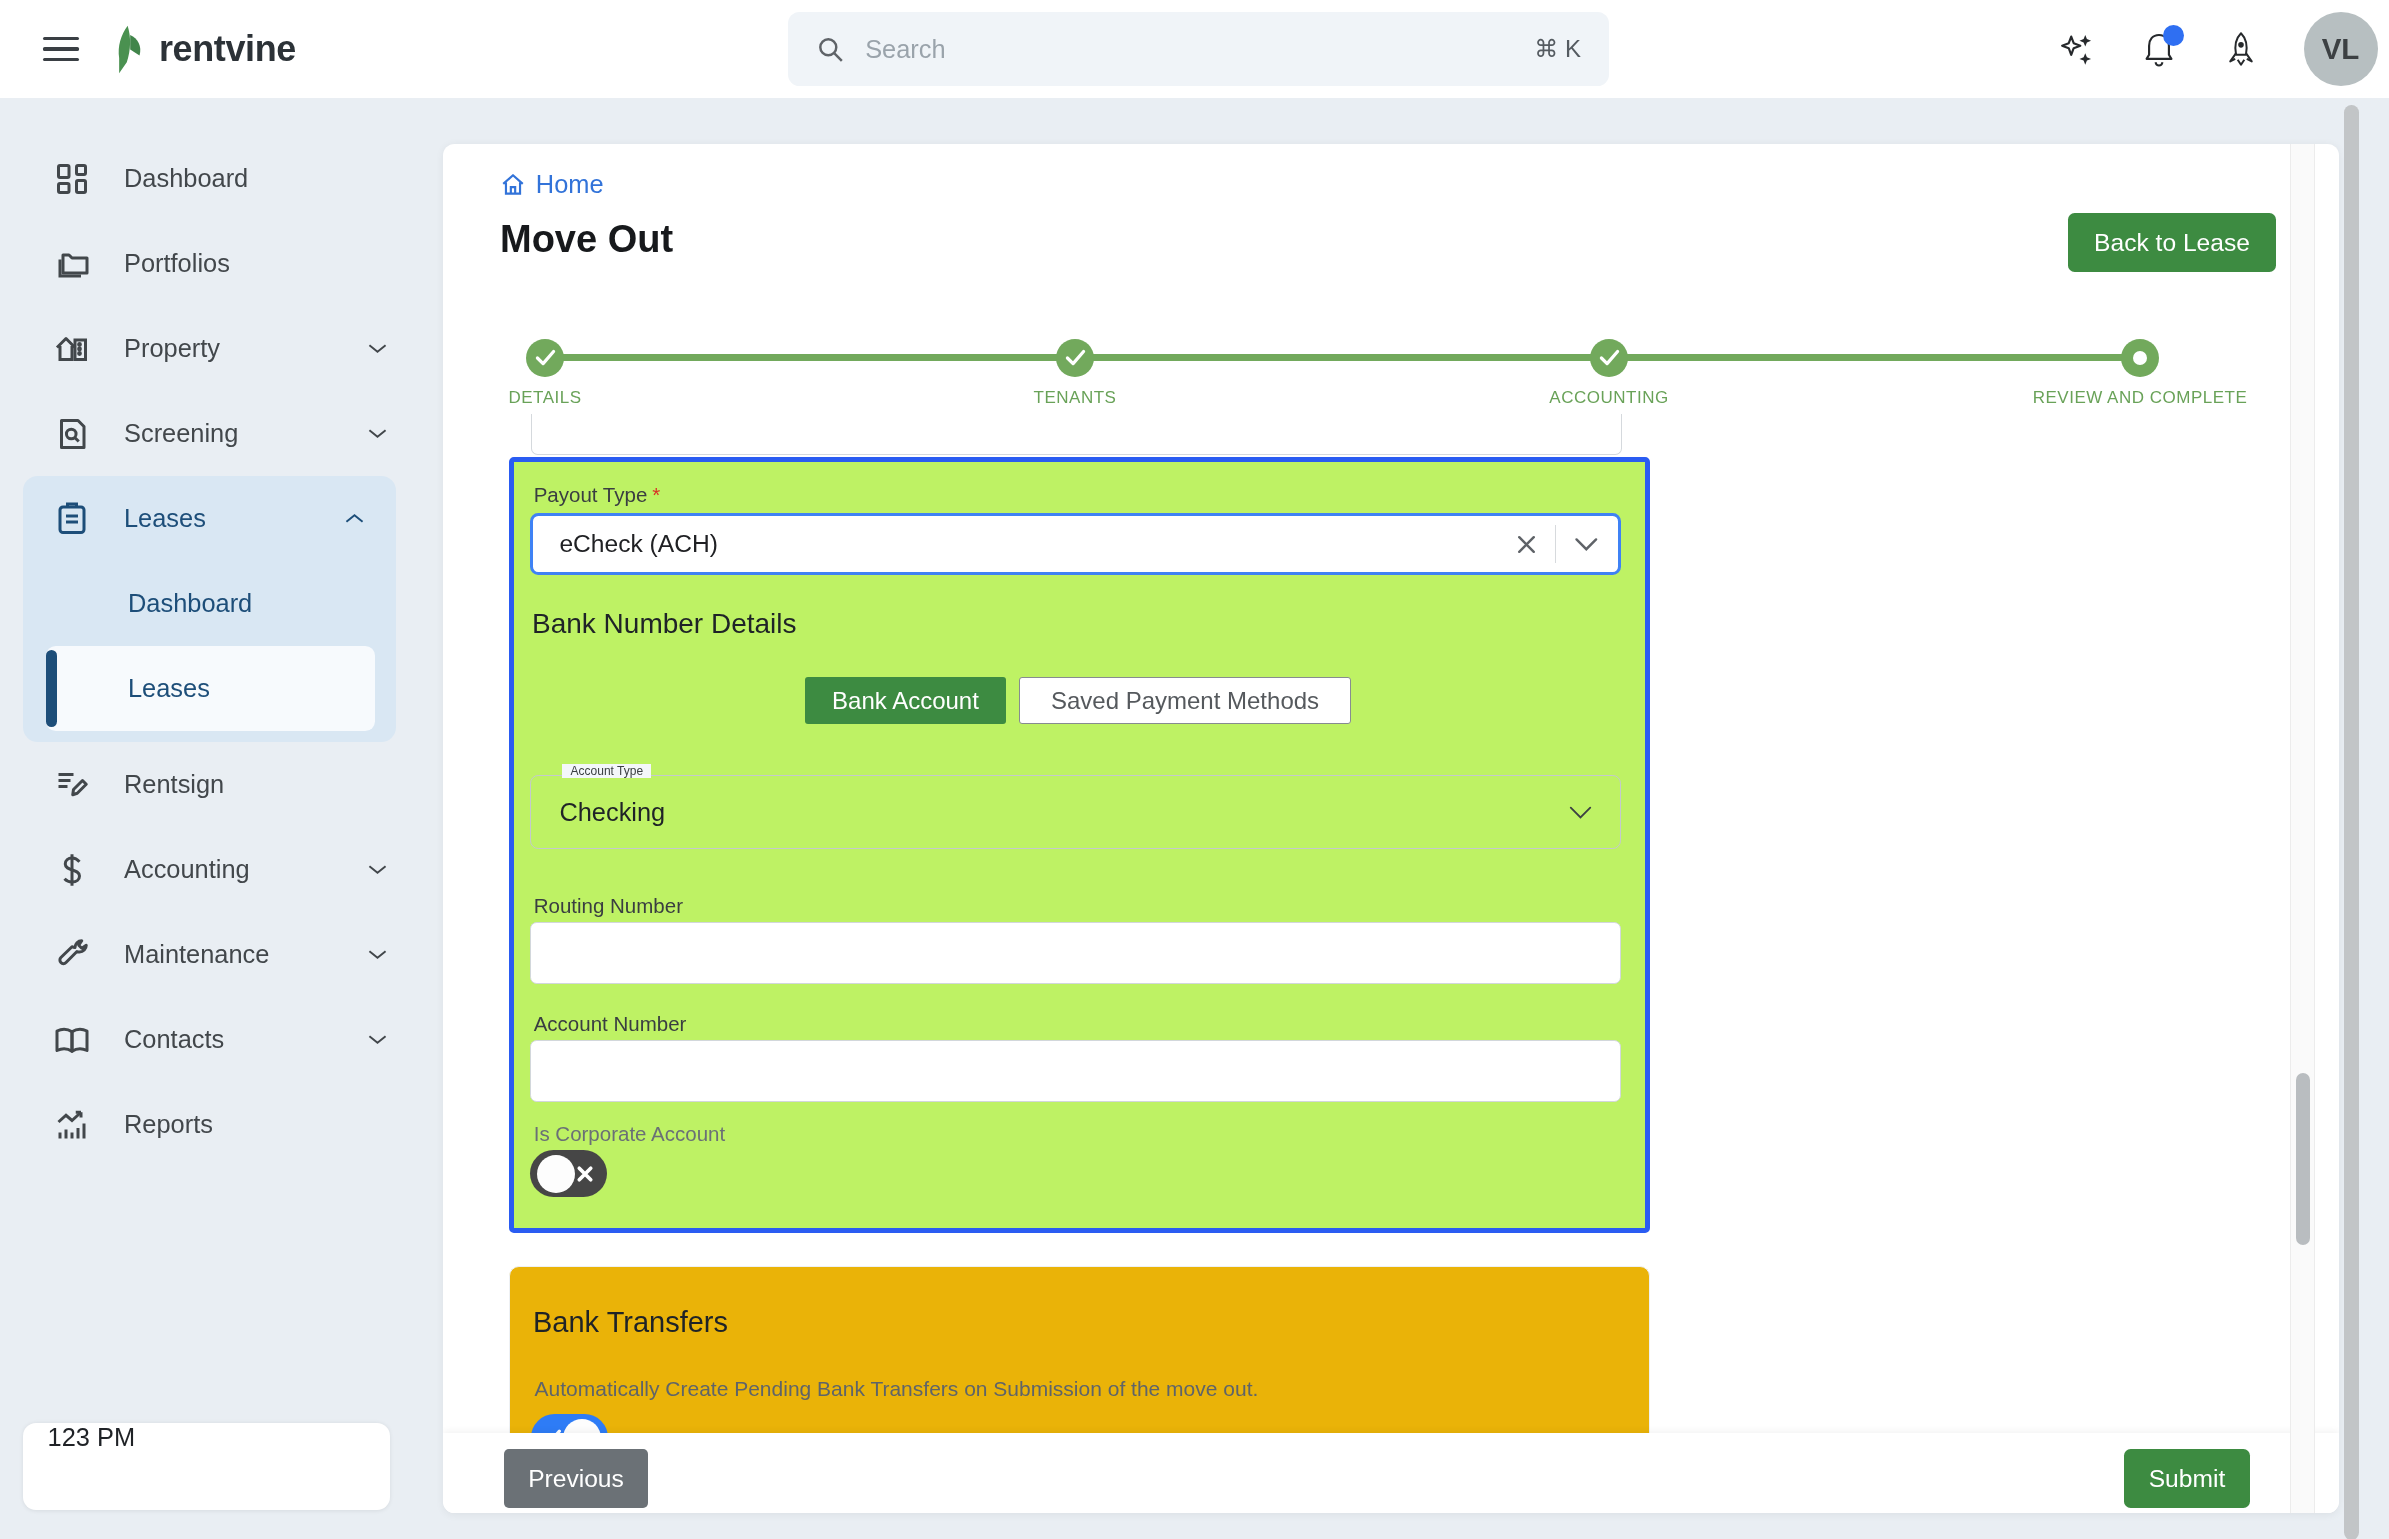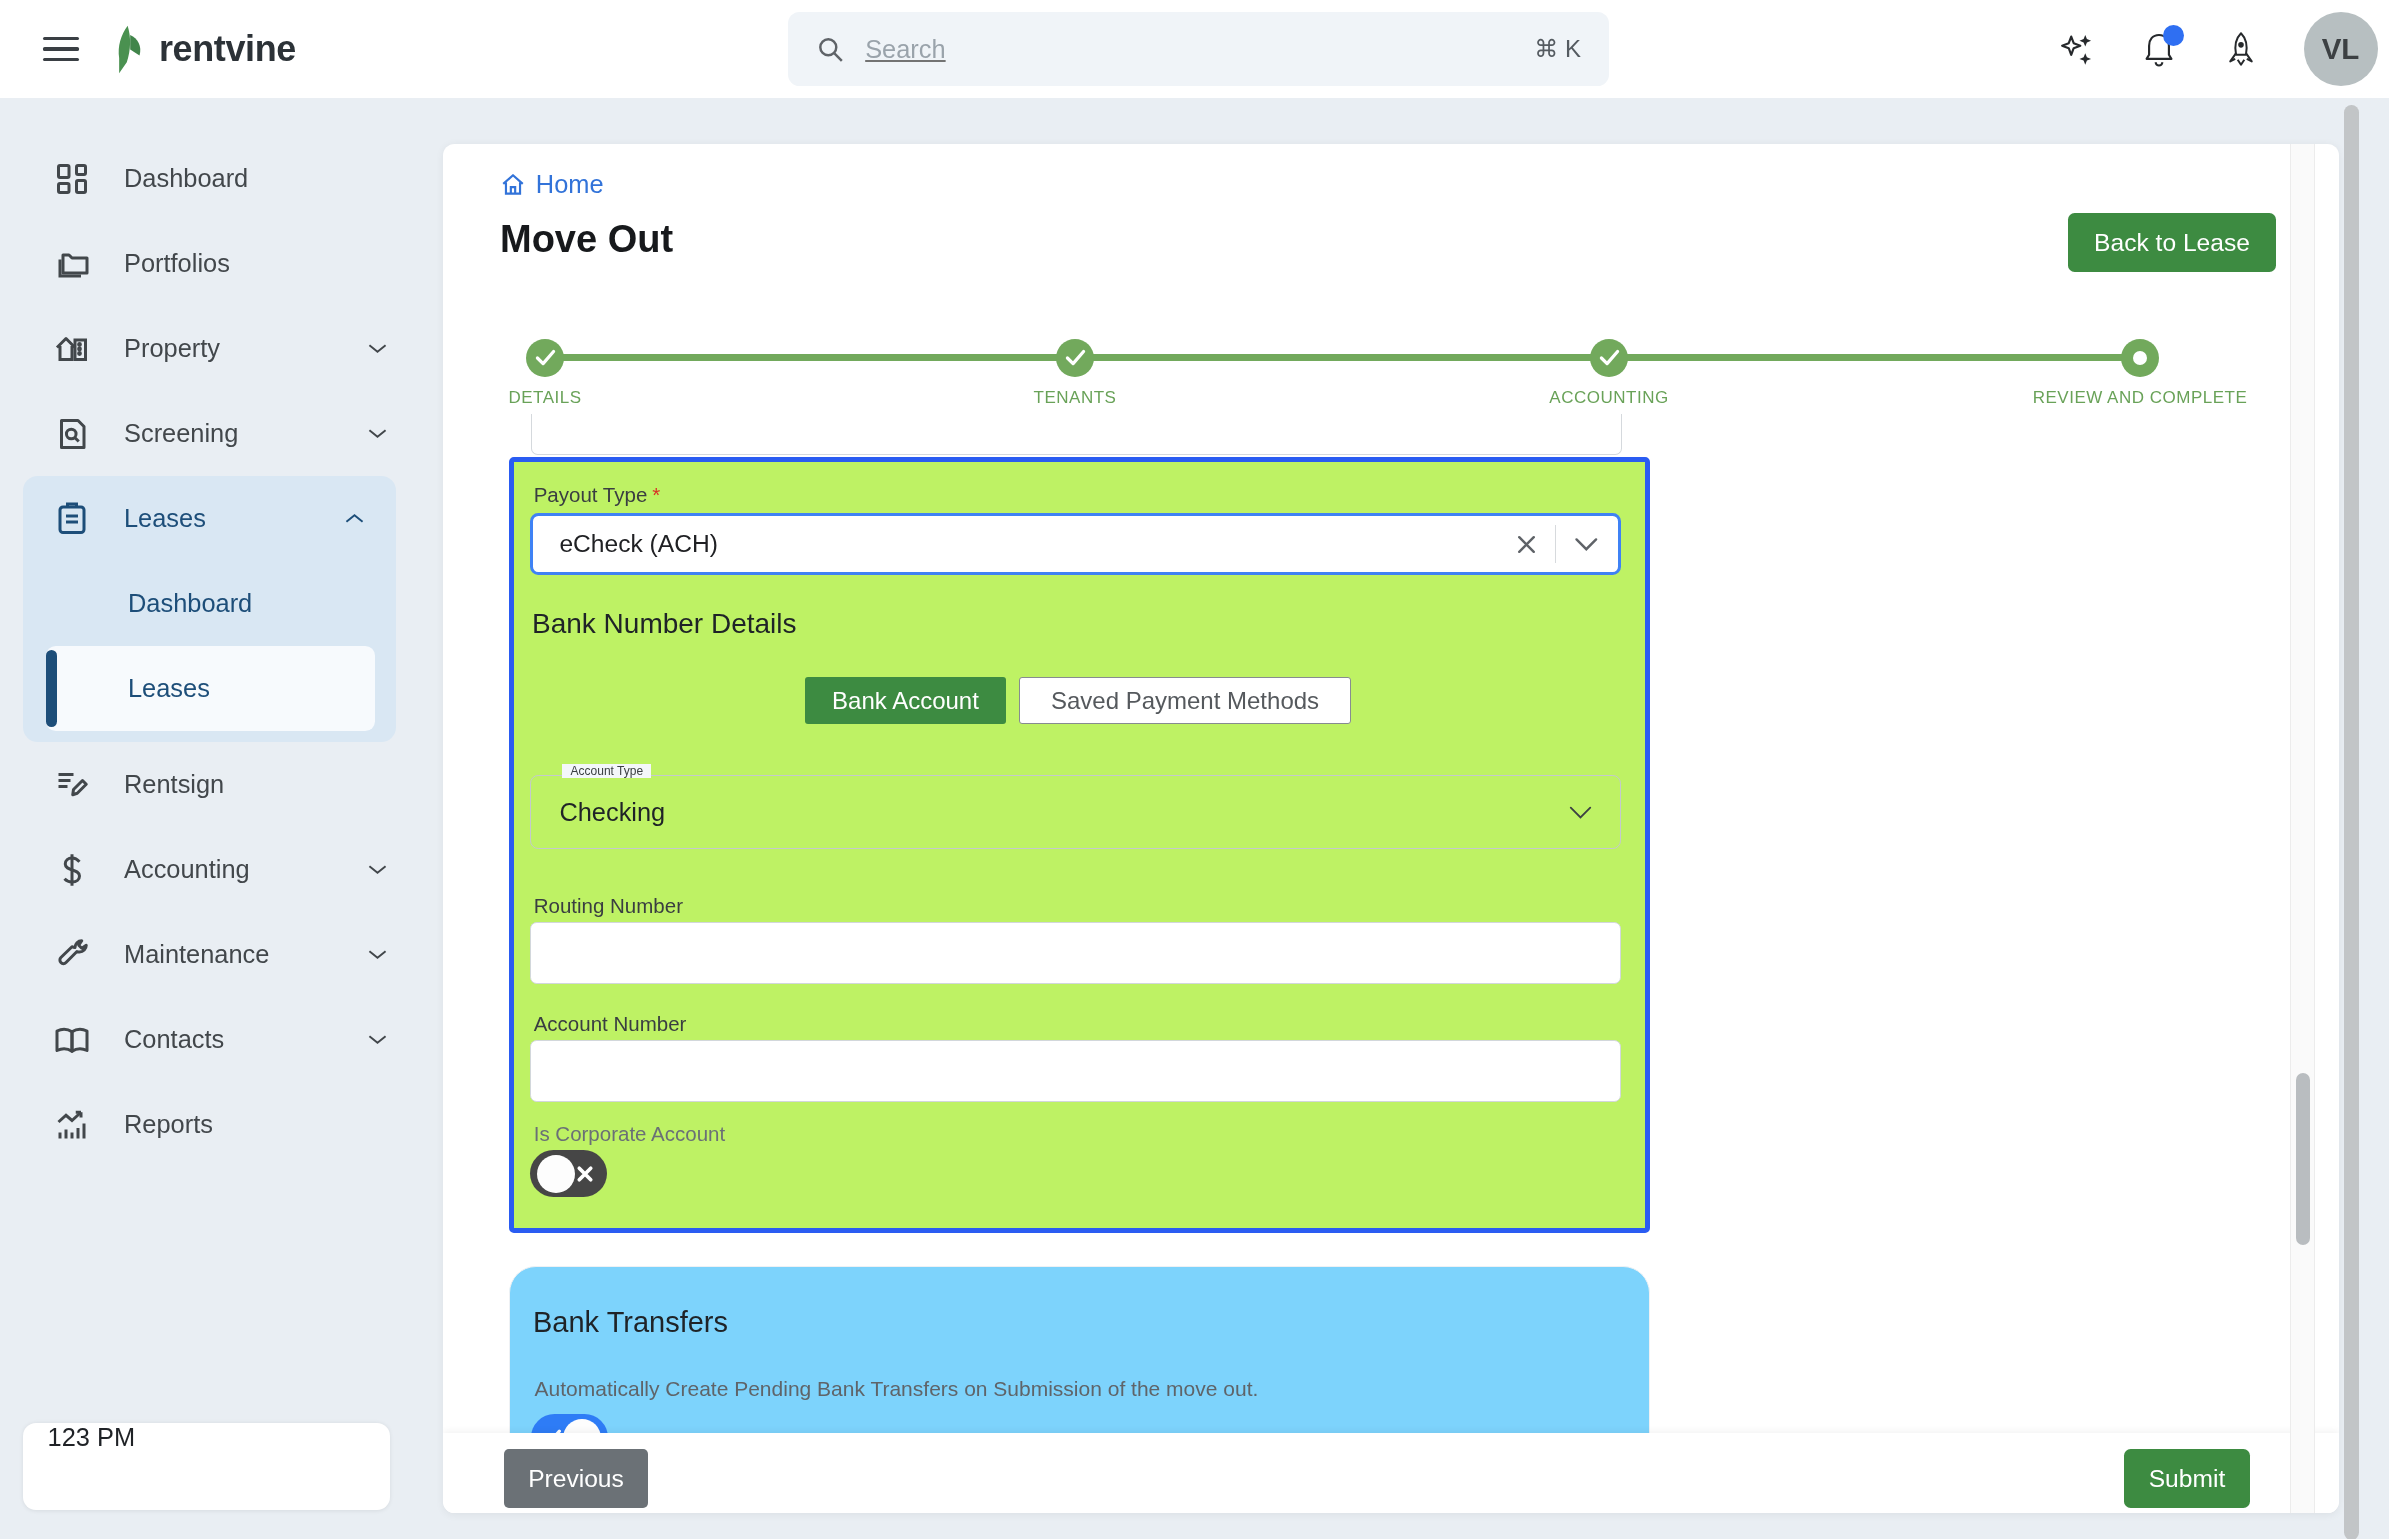--- a/index.html
+++ b/index.html
@@ -12,21 +12,21 @@
   }
   svg { display:block; }
 
   
   .topbar { position:absolute; top:0; left:0; width:2389px; height:98px; background:#fff; z-index:30; display:flex; align-items:center; }
   .hamburger { margin-left:43px; width:36px; height:36px; display:flex; flex-direction:column; justify-content:center; gap:7.4px; cursor:pointer; }
   .hamburger span { display:block; height:3.3px; background:#3a3f44; border-radius:1.6px; }
   .brand { display:flex; align-items:center; gap:11.5px; margin-left:29.5px; }
   .brand-text { font-size:36px; font-weight:600; color:#2c3237; letter-spacing:-0.4px; }
   .searchbox { position:absolute; left:788px; top:12.3px; width:821px; height:74px; background:#f0f4f8; border-radius:11.5px; display:flex; align-items:center; padding:0 28px; }
-  .searchbox input { flex:1; margin-left:19.7px; border:none; outline:none; background:transparent; font-size:25.4px; color:#737373; font-family:inherit;text-decoration:underline; }
+  .searchbox input { flex:1; margin-left:19.7px; border:none; outline:none; background:transparent; font-size:25.4px; color:#737373; font-family:inherit; }
   .searchbox input::placeholder { color:#9aa3ab; }
   .search-shortcut { font-size:24px; color:#555b61; white-space:nowrap; }
   .topbar-right { position:absolute; right:11.5px; top:0; height:98px; display:flex; align-items:center; gap:44px; }
   .icon-btn { position:relative; width:38px; height:38px; cursor:pointer; }
   .badge-dot { position:absolute; top:-4.9px; right:-6.6px; width:21px; height:21px; border-radius:50%; background:#2f6ff2; }
   .avatar { width:74px; height:74px; border-radius:50%; background:#b7bfc1; display:flex; align-items:center; justify-content:center; font-size:29.5px; font-weight:700; color:#3c4043; cursor:pointer; }
 
   
   .sidebar { position:absolute; top:98px; left:0; width:419px; bottom:0; padding-top:38px; }
   .nav-item { height:85px; display:flex; align-items:center; padding-left:54px; padding-right:31px; font-size:25.4px; color:#42474b; cursor:pointer; }
@@ -71,21 +71,21 @@
   .outlined-select { position:absolute; left:16.4px; top:313px; width:1091px; height:74px; border:1.6px solid #c4c9cd; border-radius:8.2px; display:flex; align-items:center; padding:0 28px; font-size:25.4px; color:#1f2327; cursor:pointer; }
   .outlined-select .float-label { position:absolute; top:-12.3px; left:31px; background:#f4f7fa; padding:0 8.2px; font-size:12px; color:#3c4043; }
   .text-input { position:absolute; left:16.4px; width:1091px; height:62px; background:#fff; border:1.6px solid #d2d7db; border-radius:6.6px; font-size:24.6px; color:#202124; padding:0 23px; font-family:inherit; outline:none; }
   .muted-label { color:#6a7076; }
   .toggle { position:absolute; width:77px; height:47px; border-radius:24px; display:flex; align-items:center; cursor:pointer; }
   .toggle .knob { width:38px; height:38px; border-radius:50%; background:#fdfdfd; }
   .toggle-off { background:#464646; padding:0 6.6px; justify-content:space-between; }
   .toggle-on { background:#2e7cf6; padding:0 6.6px; justify-content:space-between; }
 
   
-  .bt-card { position:absolute; left:66px; top:1122px; width:1141px; height:246px; background:#7dd3fc; border:1.6px solid #eef1f4; border-radius:27px; }
+  .bt-card { position:absolute; left:66px; top:1122px; width:1141px; height:246px; background:#eab308; border:1.6px solid #eef1f4; border-radius:10px; }
   .bt-heading { position:absolute; left:23px; top:39px; font-size:29px; font-weight:500; color:#1f2327; }
   .bt-desc { position:absolute; left:24.6px; top:110px; font-size:21px; color:#5f6469; }
 
   
   .footer-bar { position:absolute; left:0; top:1289px; width:1896px; height:80px; background:#fff; box-shadow:0 -1.6px 6.6px rgba(0,0,0,.05); z-index:5; }
   .prev-btn { position:absolute; left:61px; top:16.4px; width:144px; height:59px; background:#6b7176; color:#fff; border-radius:4.9px; font-size:24.6px; }
   .submit-btn { position:absolute; left:1681px; top:16.4px; width:126px; height:59px; }
 
   
   .inner-scroll-track { position:absolute; right:24px; top:0; width:24.6px; height:1369px; background:#fafafa; border-left:0.8px solid #ececec; border-right:0.8px solid #ececec; z-index:6; }

